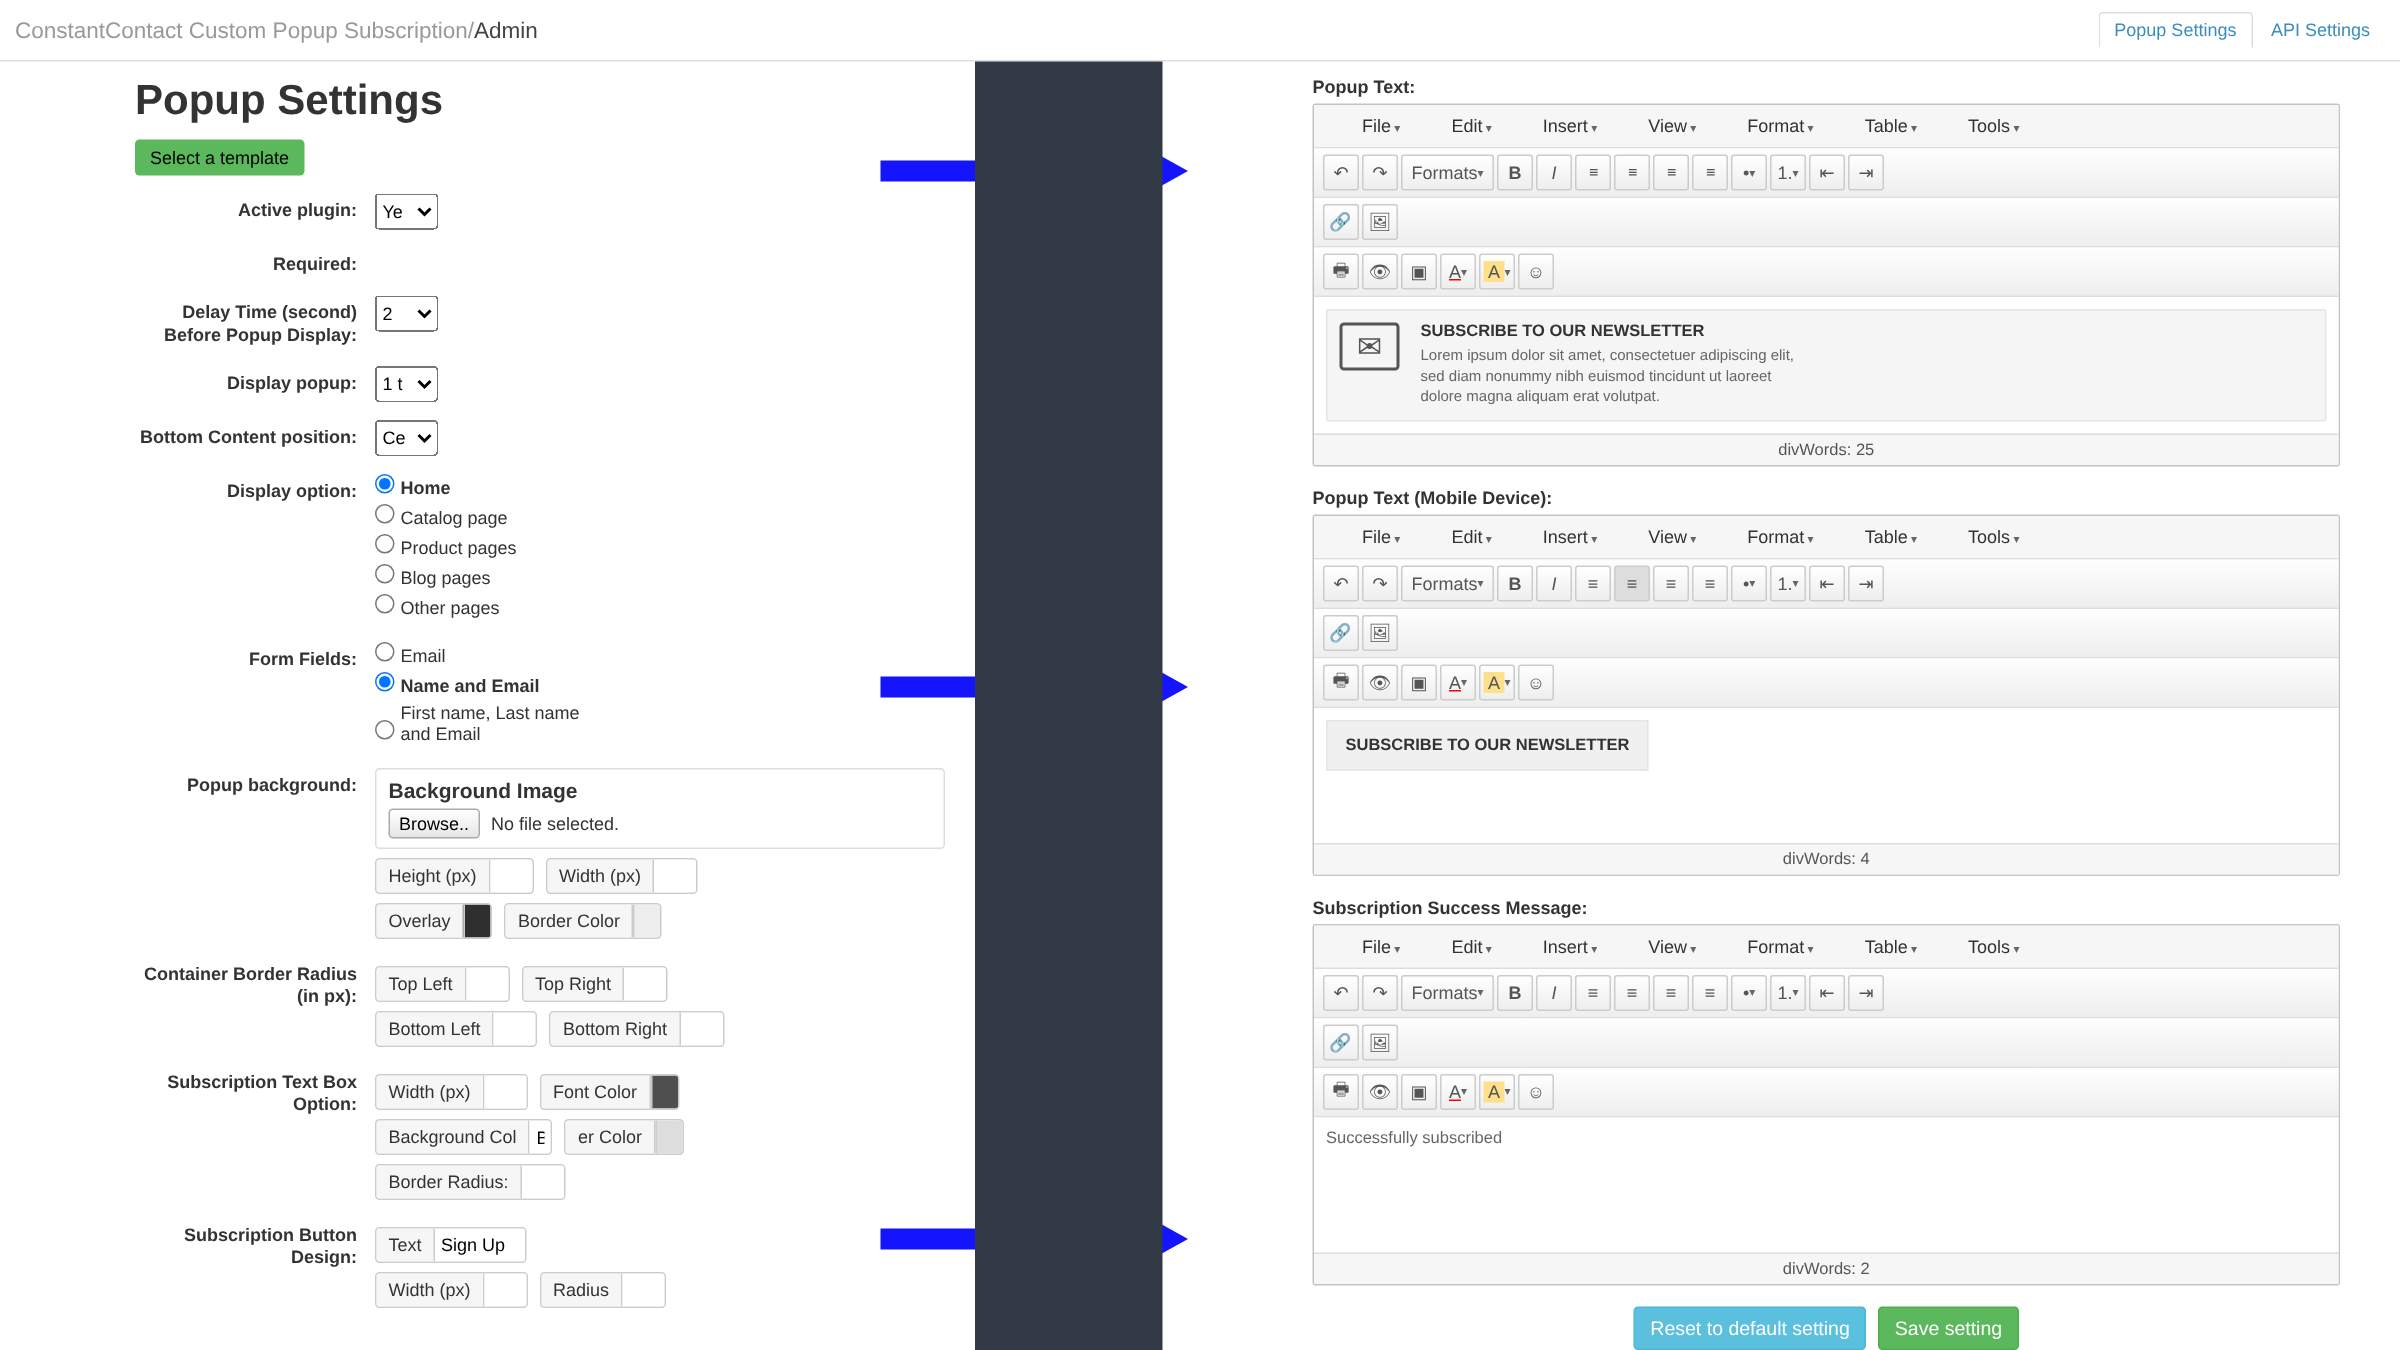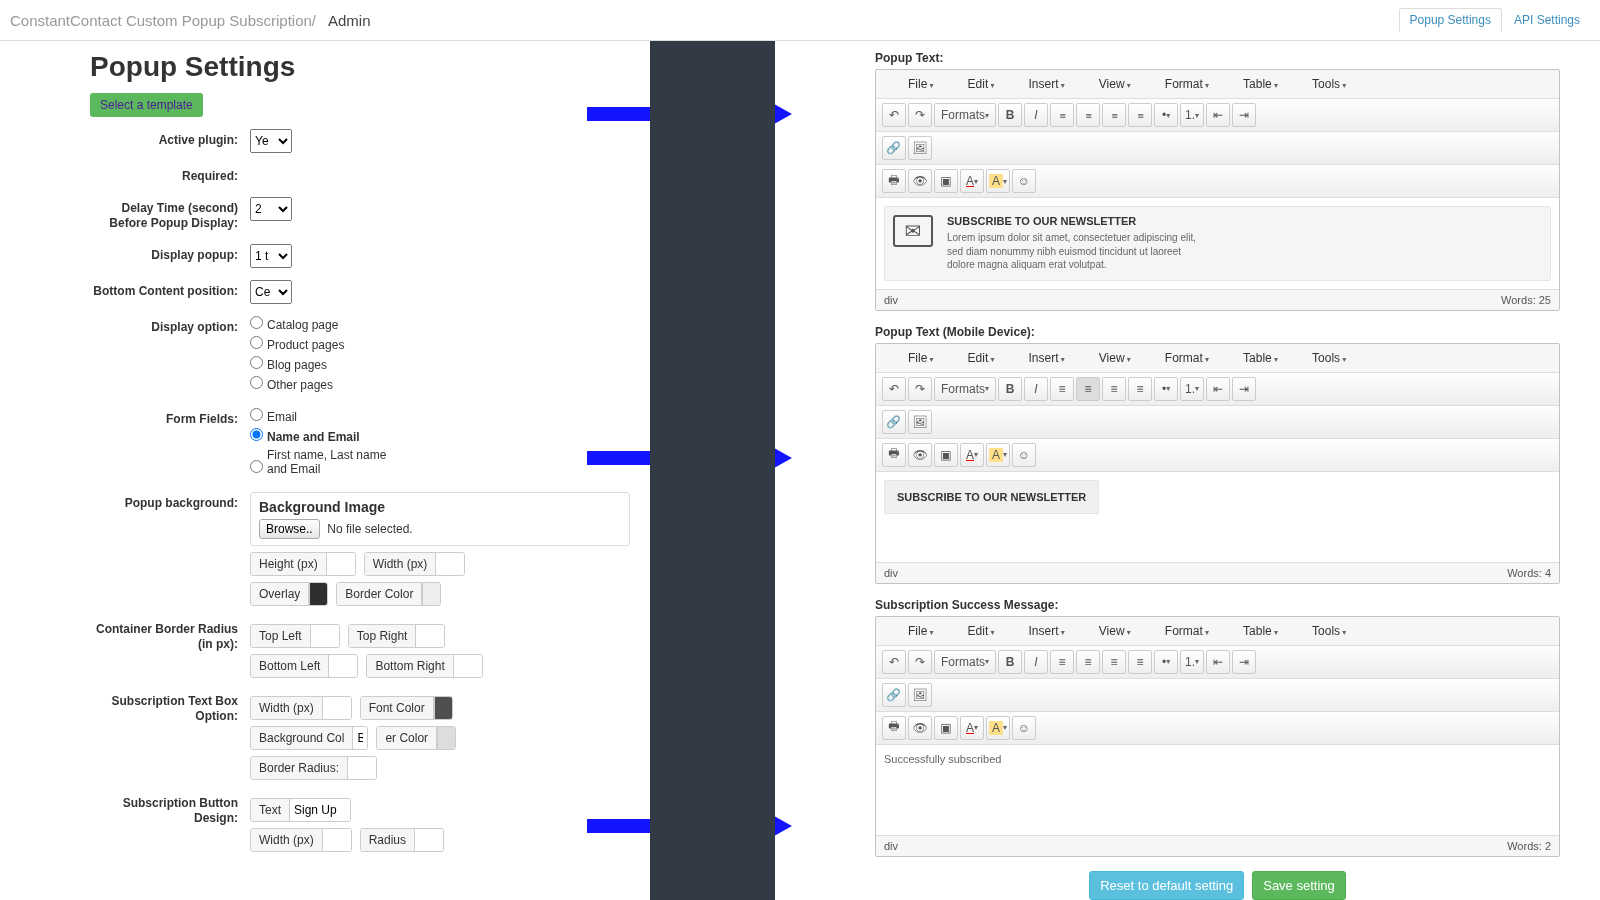--- a/index.html
+++ b/index.html
@@ -1,28 +1,28 @@
 <!DOCTYPE html>
 <html><head>
 <meta charset="utf-8">
 <style>
 * { box-sizing: border-box; margin: 0; padding: 0; }
 body { font-family: "Helvetica Neue", Arial, sans-serif; font-size: 13px; color: #333; background: #fff; }
 .topbar { display: flex; align-items: center; border-bottom: 1px solid #ddd; padding: 8px 10px; font-size: 15px; }
 .topbar .crumb1 { color: #999; }
-.topbar .crumb2 { color: #444; margin-left: 12px; text-align: center; }
+.topbar .crumb2 { color: #444; margin-left: 0; text-align: center; }
 .tabs { margin-left: auto; display: flex; gap: 2px; }
 .tab { color: #3b8dbd; padding: 4px 10px; font-size: 12px; cursor: pointer; border-top:1px solid transparent; }
 .tab.active { border: 1px solid #ddd; border-bottom: 1px solid #fff; border-radius: 3px 3px 0 0; background:#fff; }
 .page { display: flex; }
 .left { width: 650px; padding: 10px 20px 40px 90px; }
 .mid { width: 125px; background: #323a45; min-height: 800px; position: relative; }
 .right { flex: 1; padding: 10px 40px 20px 100px; position: relative; }
 h2.page-title { font-size: 28px; color: #333; font-weight: 700; margin-bottom: 10px; }
-.btn-green { background:#5cb85c; color:#4c1d95; border:none; padding:5px 10px; font-size:12px; border-radius:3px; cursor:pointer; }
+.btn-green { background:#5cb85c; color:#000000; border:none; padding:5px 10px; font-size:12px; border-radius:3px; cursor:pointer; }
 .form-row { display:flex; margin-top:12px; align-items:flex-start; }
 .form-row > label { width:160px; text-align:right; font-weight:700; font-size:12px; padding-right:12px; padding-top:4px; line-height:1.3; }
 .ctrl { flex:1; }
 select.sm { width:42px; height:24px; font-size:12px; }
 .radio-list label { display:block; font-size:12px; margin-bottom:4px; font-weight:normal; }
 .radio-list input { margin-right:4px; }
 .bg-img-box { border:1px solid #ddd; border-radius:3px; padding:6px 8px; margin-bottom:4px; }
 .bg-img-title { font-size:14px; font-weight:600; margin-bottom:4px; }
 .browse-btn { font-size:12px; padding:2px 6px; border:1px solid #aaa; background:linear-gradient(#fff,#e6e6e6); border-radius:3px; cursor:pointer; }
 .browse-lbl { font-size:12px; margin-left:4px; }
@@ -34,21 +34,21 @@
 .editor { border:1px solid #c3c3c3; border-radius:2px; margin-bottom:14px; background:#f9f9f9; }
 .ed-label { font-size:12px; font-weight:700; margin-bottom:4px; }
 .menubar { display:flex; gap:2px; padding:4px 6px; font-size:12px; border-bottom:1px solid #ddd; background:#f6f6f6; }
 .menu-item { padding:3px 6px; cursor:pointer; color:#333;margin-left:20px; }
 .menu-item:after { content:" \25BE"; font-size:8px; color:#666; }
 .toolbar { display:flex; flex-wrap:wrap; gap:2px; padding:4px 6px; border-bottom:1px solid #ddd; background:linear-gradient(#fefefe,#eee); }
 .tbtn { width:24px; height:24px; border:1px solid #ccc; border-radius:2px; background:linear-gradient(#fff,#eee); display:flex; align-items:center; justify-content:center; font-size:12px; cursor:pointer; color:#555; }
 .tbtn.wide { width:auto; padding:0 6px; }
 .tbtn.caret:after { content:" \25BE"; font-size:8px; color:#666; }
 .ed-body { background:#fff; min-height:90px; padding:8px; }
-.ed-foot { display:flex; justify-content:space-between; padding:4px 8px; font-size:11px; background:#f6f6f6; border-top:1px solid #ddd; color:#555; }
+.ed-foot { display:flex; justify-content:center; padding:4px 8px; font-size:11px; background:#f6f6f6; border-top:1px solid #ddd; color:#555; }
 .nl-box { background:#f5f5f5; border:1px solid #e5e5e5; padding:8px; display:flex; gap:14px; align-items:flex-start; border-radius:2px; }
 .nl-icon { width:40px; height:32px; border:2px solid #555; border-radius:3px; display:flex; align-items:center; justify-content:center; font-size:20px; color:#555; }
 .nl-title { font-size:11px; font-weight:700; margin-bottom:4px; }
 .nl-body { font-size:10px; color:#666; line-height:1.35; max-width:260px; }
 .nl-box2 { background:#f0f0f0; border:1px solid #e5e5e5; padding:10px 12px; font-size:11px; font-weight:700; display:inline-block; }
 .success-txt { font-size:11px; color:#666; }
 .btm-actions { display:flex; gap:8px; justify-content:center; margin-top:6px; }
 .btn-blue { background:#5bc0de; border:1px solid #46b8da; color:#fff; padding:6px 10px; font-size:13px; border-radius:3px; cursor:pointer; }
 .btn-save { background:#5cb85c; border:1px solid #4cae4c; color:#fff; padding:6px 10px; font-size:13px; border-radius:3px; cursor:pointer; }
 .arrow { position:absolute; left:587px; width:210px; height:50px; }
@@ -105,20 +105,21 @@
         <div class="ctrl"><select class="sm"><option>1 t</option></select></div>
       </div>
     <div class="form-row">
         <label>Bottom Content position:</label>
         <div class="ctrl"><select class="sm"><option>Ce</option></select></div>
       </div>
 
     <div class="form-row">
         <label>Display option:</label>
       <div class="ctrl radio-list">
+        <label><input type="radio" name="do" checked="" style=""><b>Home</b></label>
         <label><input type="radio" name="do" style=""><span>Catalog page</span></label>
         <label><input type="radio" name="do" style=""><span>Product pages</span></label>
         <label><input type="radio" name="do" style=""><span>Blog pages</span></label>
         <label><input type="radio" name="do" style=""><span>Other pages</span></label>
       </div>
     </div>
 
     <div class="form-row">
         <label>Form Fields:</label>
       <div class="ctrl radio-list">

